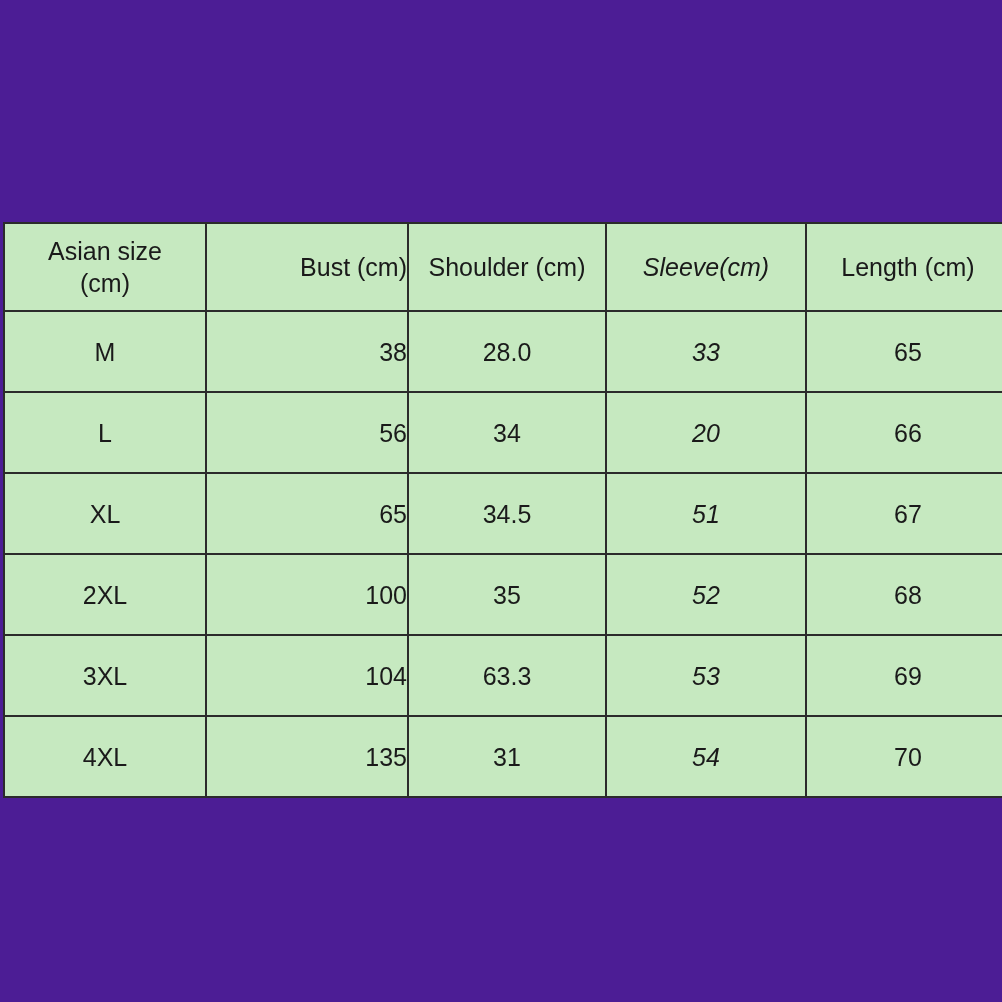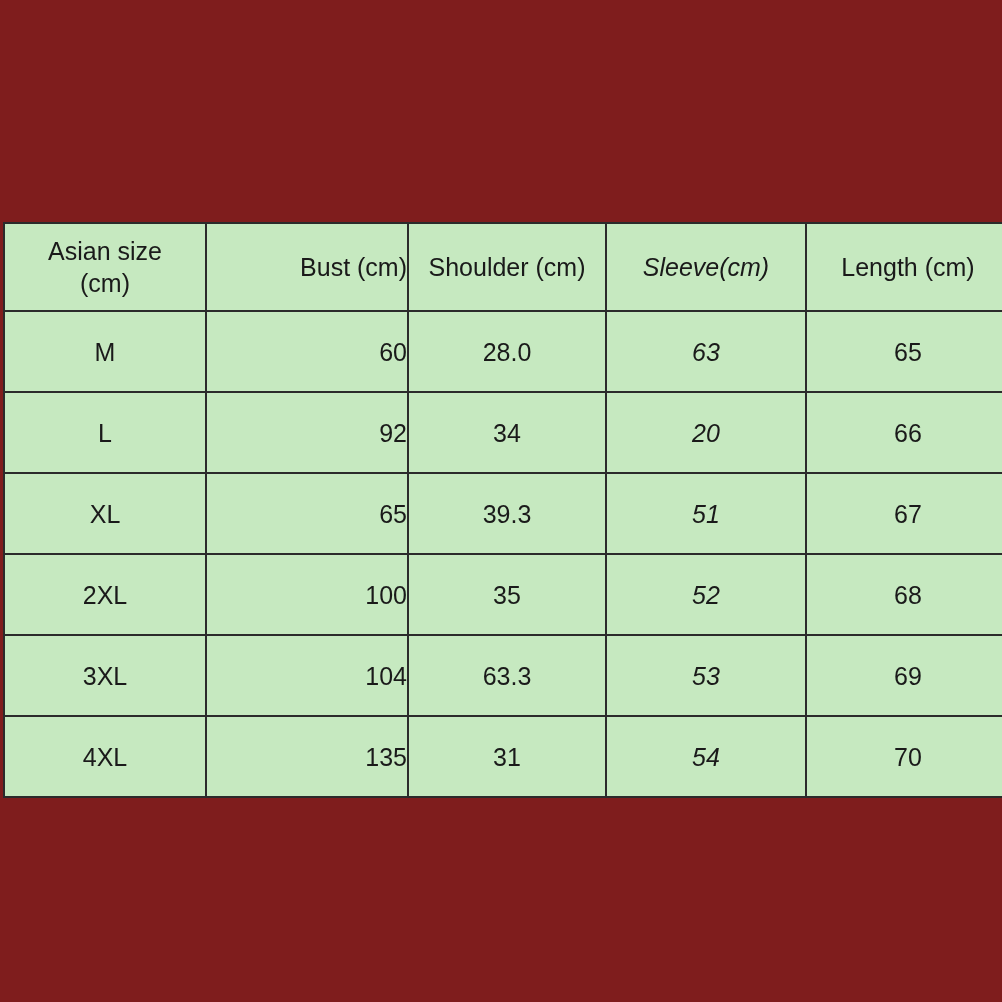--- a/index.html
+++ b/index.html
@@ -10,21 +10,21 @@
     width: 1002px;
     height: 1002px;
     background: #ffffff;
     font-family: "Liberation Sans", sans-serif;
     overflow: hidden;
   }
   .page {
     position: relative;
     width: 1002px;
     height: 1002px;
-    background: #7f1d1d;
+    background: #4c1d95;
   }
   .table-wrap {
     position: absolute;
     left: 3px;
     top: 222px;
     width: 996px;
   }
   table.size-table {
     border-collapse: collapse;
     width: 996px;
@@ -81,60 +81,60 @@
           <td class="col-length">
               <span class="cell-inner">Length (cm)</span>
             </td>
         </tr>
 
         <tr>
           <td class="col-size">
               <span class="cell-inner">M</span>
             </td>
           <td class="col-bust">
-              <span class="cell-inner">60</span>
+              <span class="cell-inner">38</span>
             </td>
           <td class="col-shoulder">
               <span class="cell-inner">28.0</span>
             </td>
           <td class="col-sleeve">
-              <span class="cell-inner">63</span>
+              <span class="cell-inner">33</span>
             </td>
           <td class="col-length">
               <span class="cell-inner">65</span>
             </td>
         </tr>
 
         <tr>
           <td class="col-size">
               <span class="cell-inner">L</span>
             </td>
           <td class="col-bust">
-              <span class="cell-inner">92</span>
+              <span class="cell-inner">56</span>
             </td>
           <td class="col-shoulder">
               <span class="cell-inner">34</span>
             </td>
           <td class="col-sleeve">
               <span class="cell-inner">20</span>
             </td>
           <td class="col-length">
               <span class="cell-inner">66</span>
             </td>
         </tr>
 
         <tr>
           <td class="col-size">
               <span class="cell-inner">XL</span>
             </td>
           <td class="col-bust">
               <span class="cell-inner">65</span>
             </td>
           <td class="col-shoulder">
-              <span class="cell-inner">39.3</span>
+              <span class="cell-inner">34.5</span>
             </td>
           <td class="col-sleeve">
               <span class="cell-inner">51</span>
             </td>
           <td class="col-length">
               <span class="cell-inner">67</span>
             </td>
         </tr>
 
         <tr>

